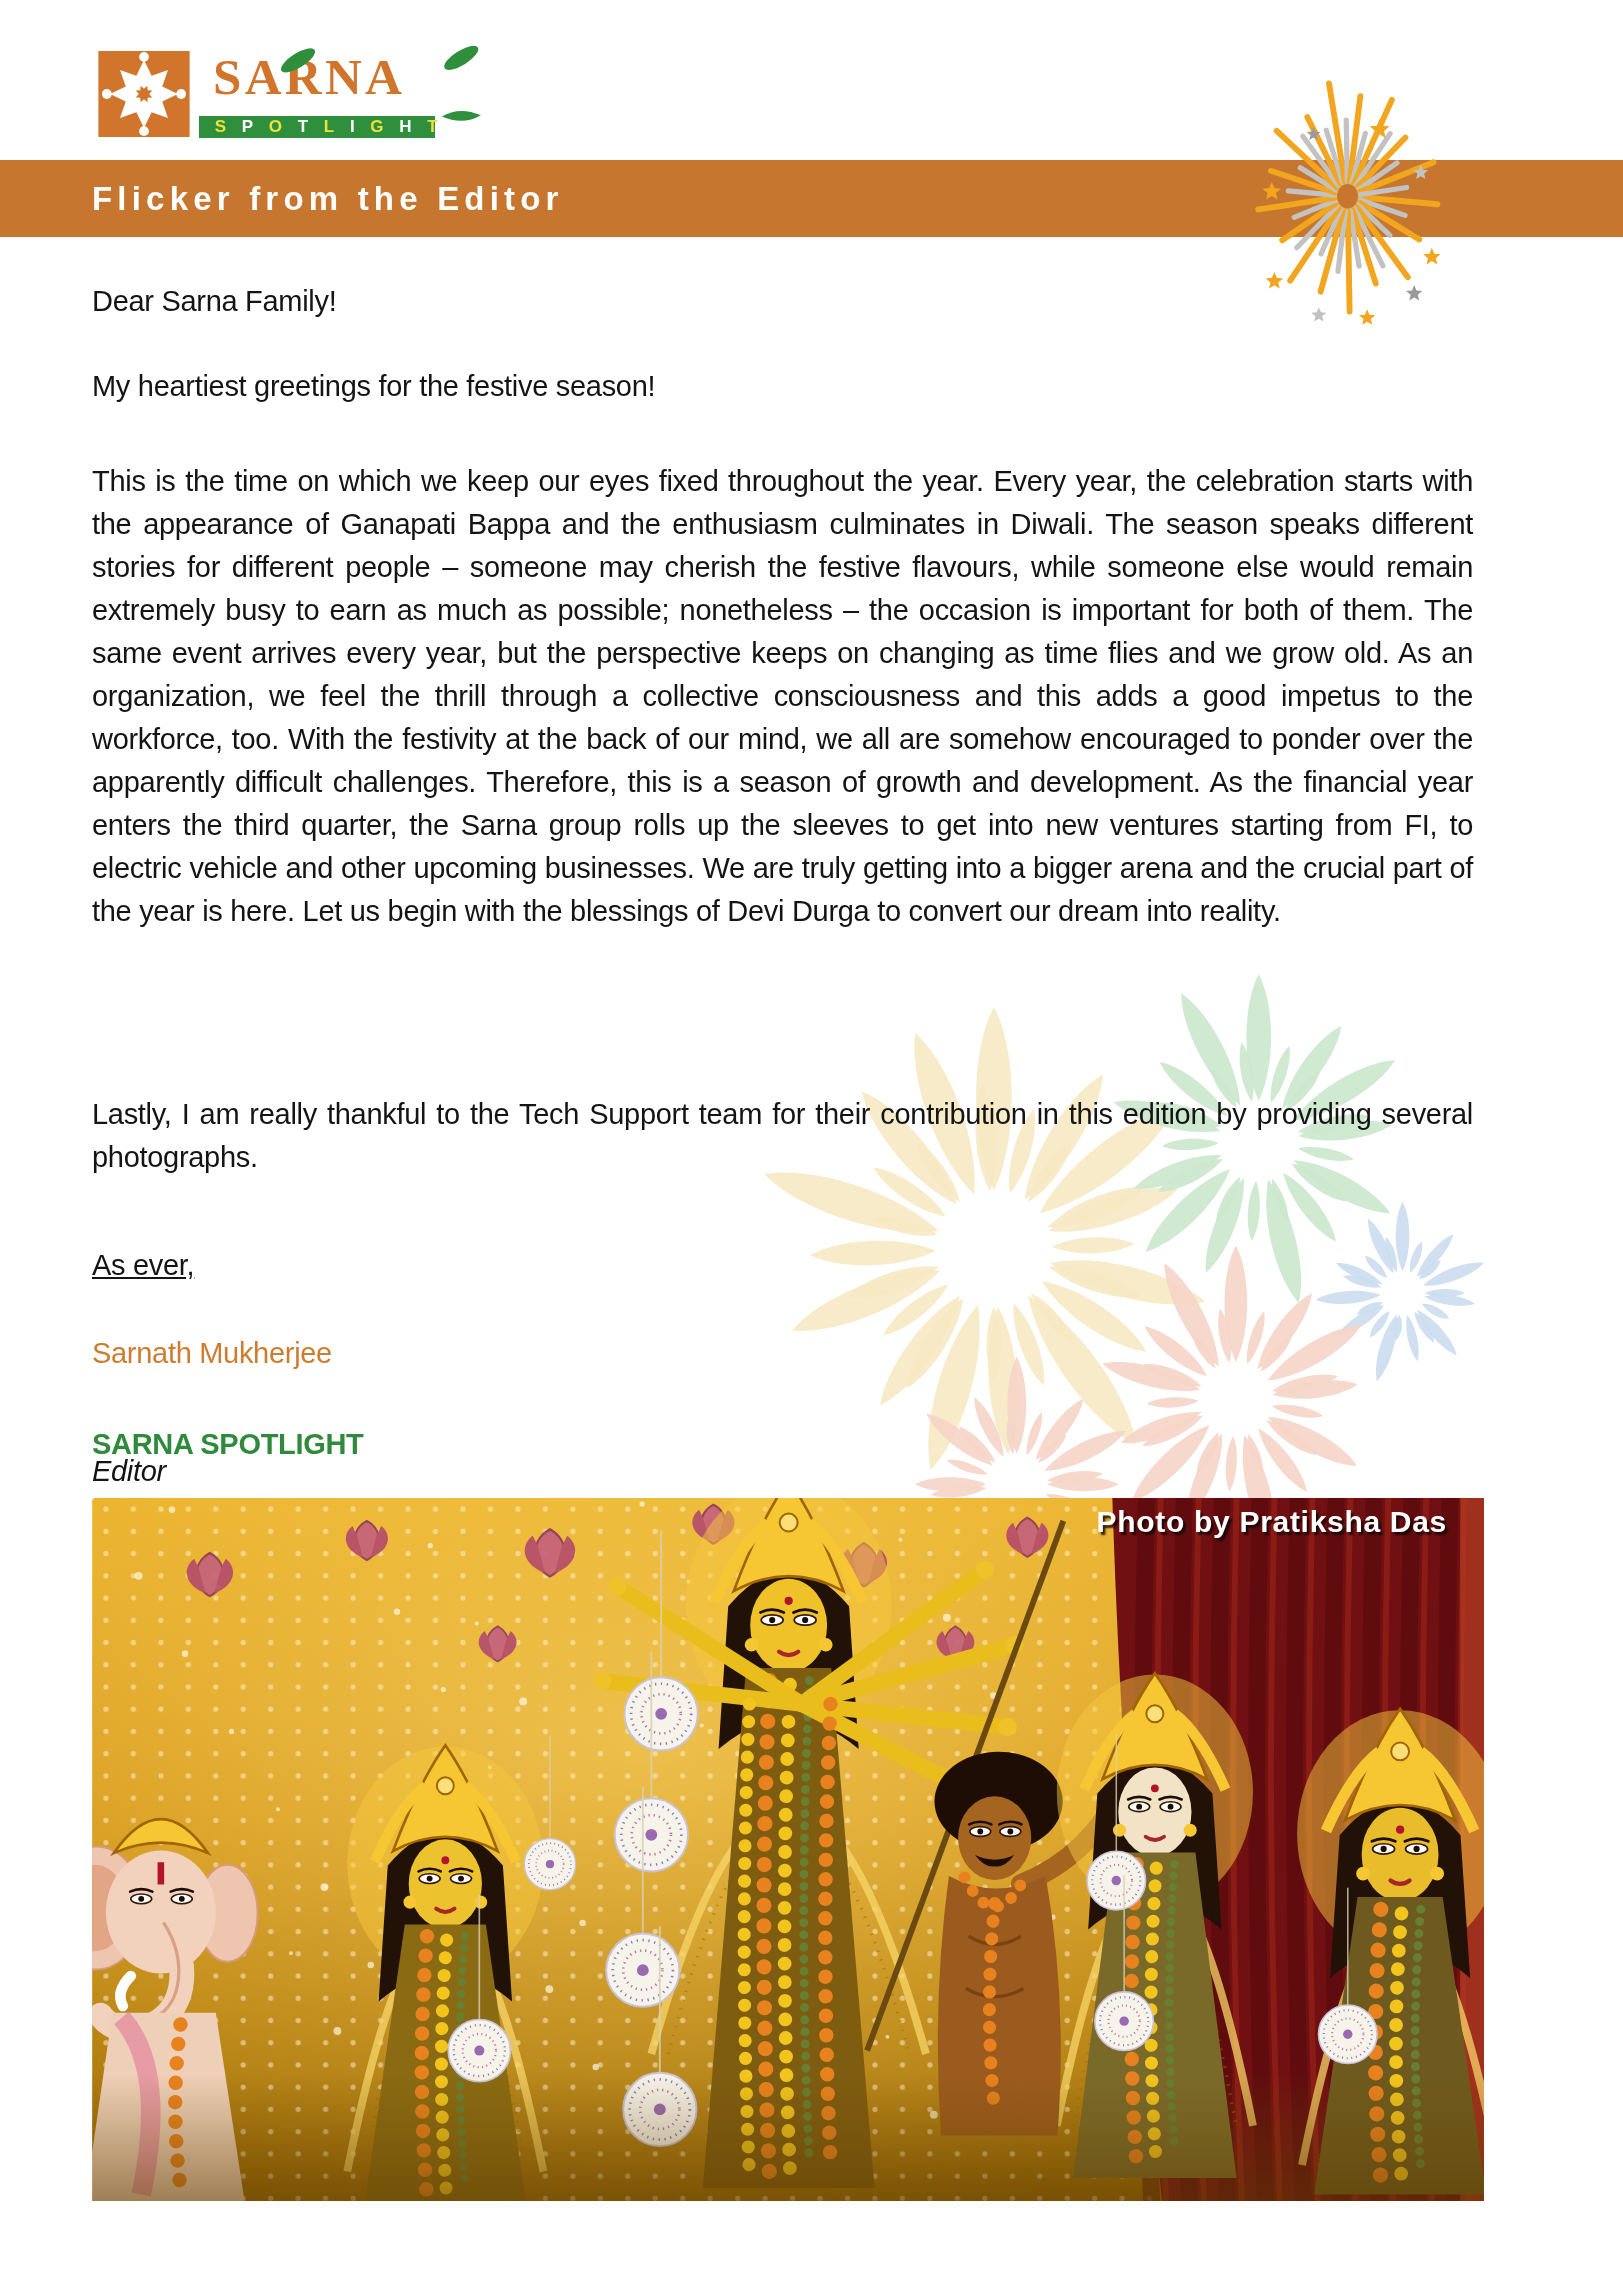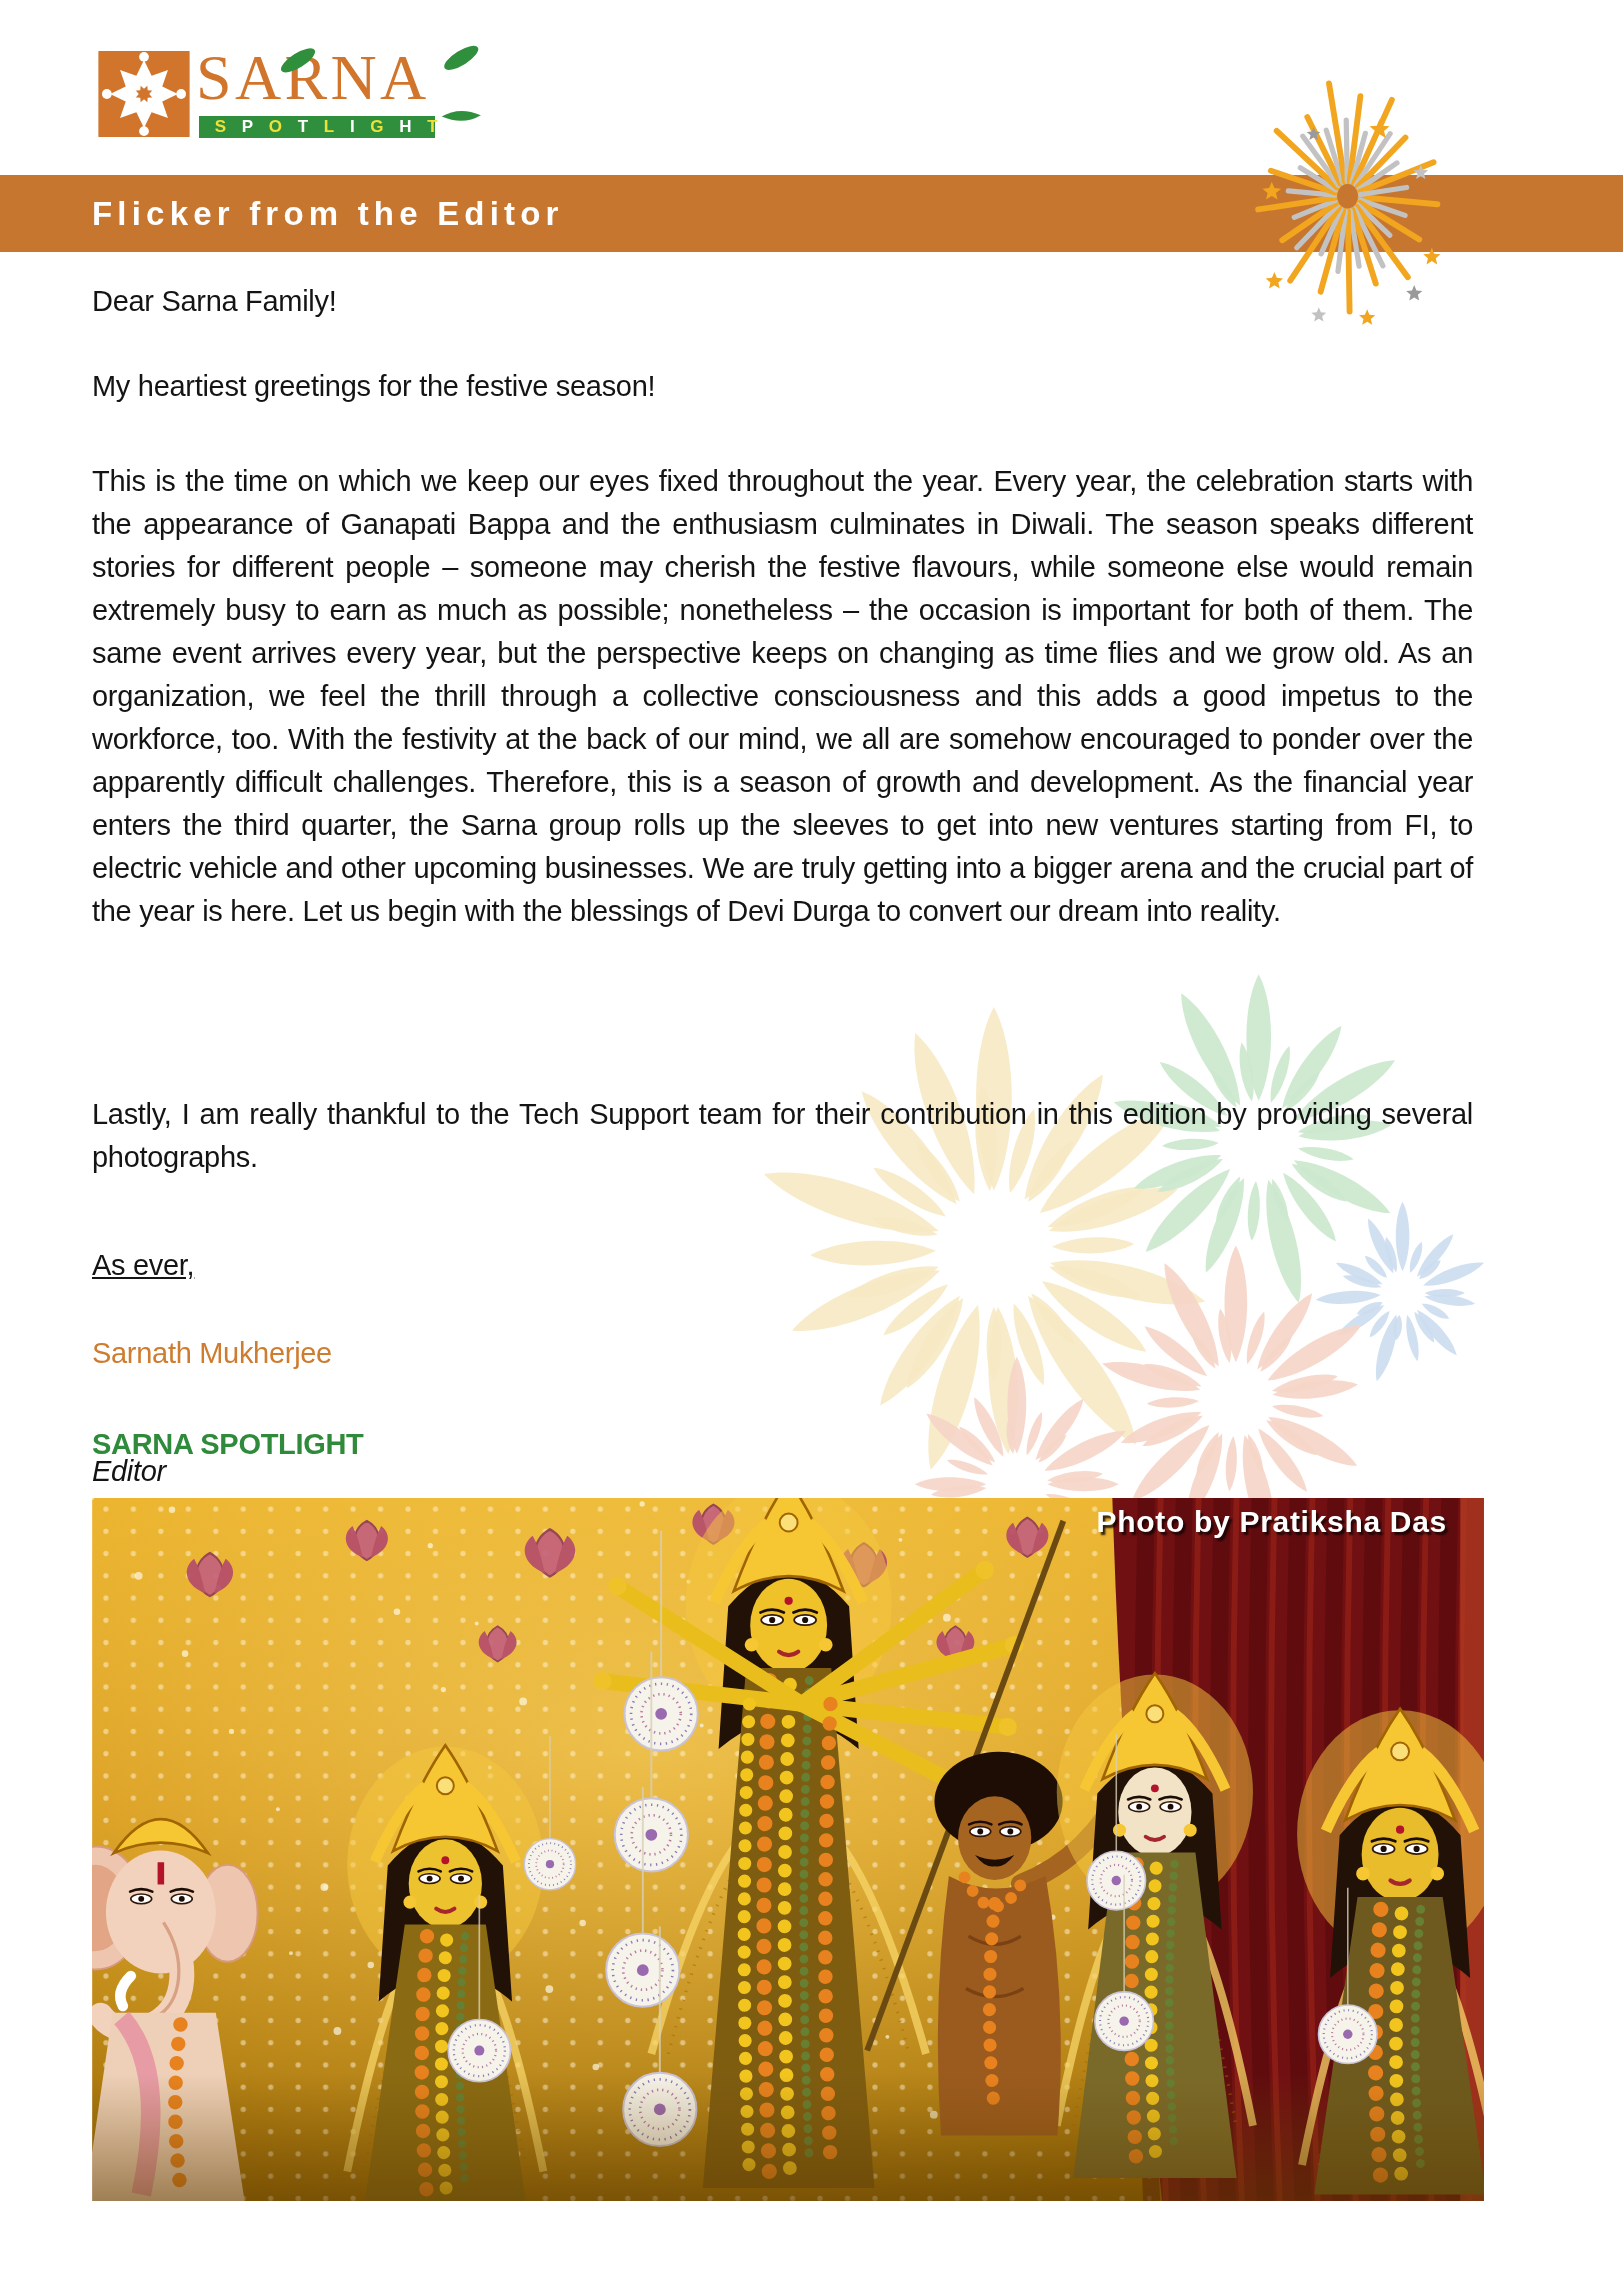--- a/index.html
+++ b/index.html
@@ -4,32 +4,32 @@
 <style>
   html,body{margin:0;padding:0;background:#ffffff;}
   .page{position:relative;width:1623px;height:2295px;background:#ffffff;overflow:hidden;
         font-family:"Liberation Sans",sans-serif;color:#141414;}
 
   
   #bg-fireworks{position:absolute;left:0;top:0;width:1623px;height:2295px;z-index:0;}
 
   
   .logo-mark{position:absolute;left:98px;top:51px;width:92px;height:86px;z-index:3;}
-  .brand{position:absolute;left:196px;top:39px;z-index:3;
-         font-family:"Liberation Serif",serif;font-weight:400;font-size:64px;line-height:77px;
+  .brand{position:absolute;left:213px;top:39px;z-index:3;
+         font-family:"Liberation Serif",serif;font-weight:700;font-size:51px;line-height:77px;
          letter-spacing:3.3px;color:var(--logo_orange);}
   #brand-leaves{position:absolute;left:190px;top:33px;width:314px;height:111px;z-index:4;}
   .spot-bar{position:absolute;left:199px;top:116px;width:236px;height:22px;z-index:3;
             background:var(--green_bar);display:flex;align-items:center;justify-content:flex-start;}
   .spot-text{font-weight:700;font-size:17px;letter-spacing:15.7px;padding-left:15.7px;
              font-family:"Liberation Sans",sans-serif;}
   .lt-a{color:var(--letter_yellow);} .lt-b{color:#ffffff;}
 
   
-  .band{position:absolute;left:0;top:175px;width:1623px;height:77px;background:var(--band_orange);z-index:1;}
+  .band{position:absolute;left:0;top:160px;width:1623px;height:77px;background:var(--band_orange);z-index:1;}
   .band h1{margin:0 0 0 92px;font-size:33px;font-weight:700;color:#ffffff;
            letter-spacing:5.2px;line-height:77px;font-family:"Liberation Sans",sans-serif;}
   #ray-burst{position:absolute;left:1197px;top:59px;width:275px;height:281px;z-index:2;}
 
   
   .letter p{position:absolute;left:92px;width:1381px;margin:0;z-index:2;
             font-size:29px;line-height:43px;letter-spacing:-0.3px;}
   .salutation{top:280px;}
   .greeting{top:365px;}
   .body-par{top:460px;text-align:justify;}

